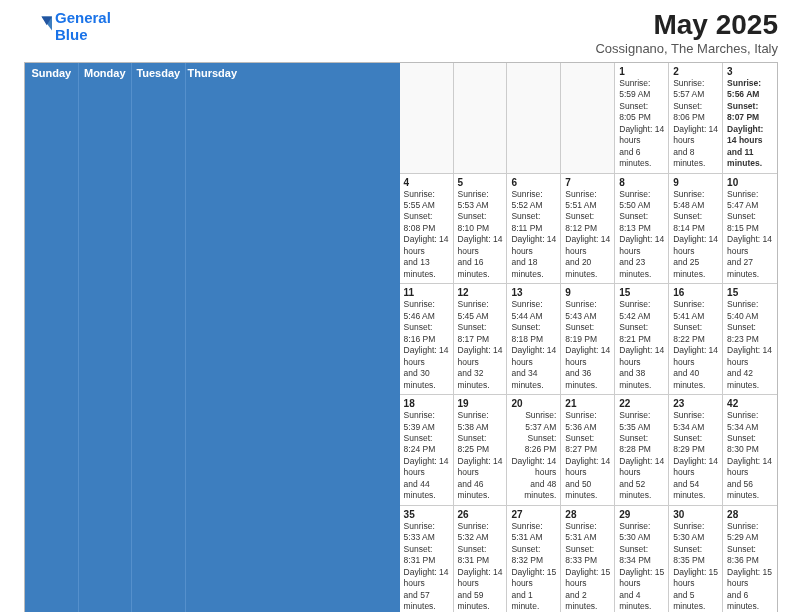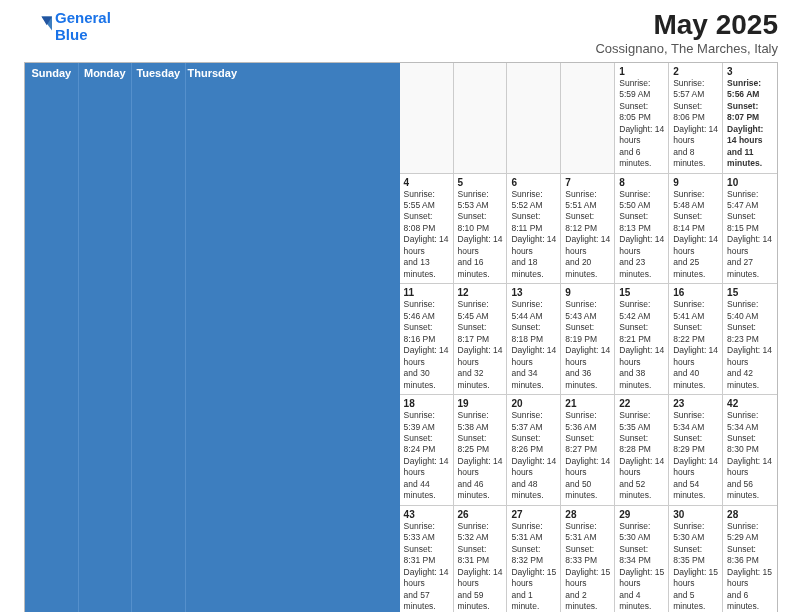--- a/index.html
+++ b/index.html
@@ -285,21 +285,21 @@
           </div>
           <div class="day-cell">
             <div class="day-num">19</div>
             <div class="day-info" style="white-space: pre-line;">Sunrise: 5:38 AM
 Sunset: 8:25 PM
 Daylight: 14 hours
 and 46 minutes.</div>
           </div>
           <div class="day-cell">
             <div class="day-num">20</div>
-            <div class="day-info" style="white-space: pre-line;">Sunrise: 5:37 AM
+            <div class="day-info" style="white-space: pre-line; text-align: right;">Sunrise: 5:37 AM
 Sunset: 8:26 PM
 Daylight: 14 hours
 and 48 minutes.</div>
           </div>
           <div class="day-cell">
             <div class="day-num">21</div>
             <div class="day-info" style="white-space: pre-line;">Sunrise: 5:36 AM
 Sunset: 8:27 PM
 Daylight: 14 hours
 and 50 minutes.</div>
@@ -321,21 +321,21 @@
           <div class="day-cell">
             <div class="day-num">42</div>
             <div class="day-info" style="white-space: pre-line;">Sunrise: 5:34 AM
 Sunset: 8:30 PM
 Daylight: 14 hours
 and 56 minutes.</div>
           </div>
         </div>
         <div class="week-row">
           <div class="day-cell">
-            <div class="day-num">43</div>
+            <div class="day-num">35</div>
             <div class="day-info" style="white-space: pre-line;">Sunrise: 5:33 AM
 Sunset: 8:31 PM
 Daylight: 14 hours
 and 57 minutes.</div>
           </div>
           <div class="day-cell">
             <div class="day-num">26</div>
             <div class="day-info" style="white-space: pre-line;">Sunrise: 5:32 AM
 Sunset: 8:31 PM
 Daylight: 14 hours

